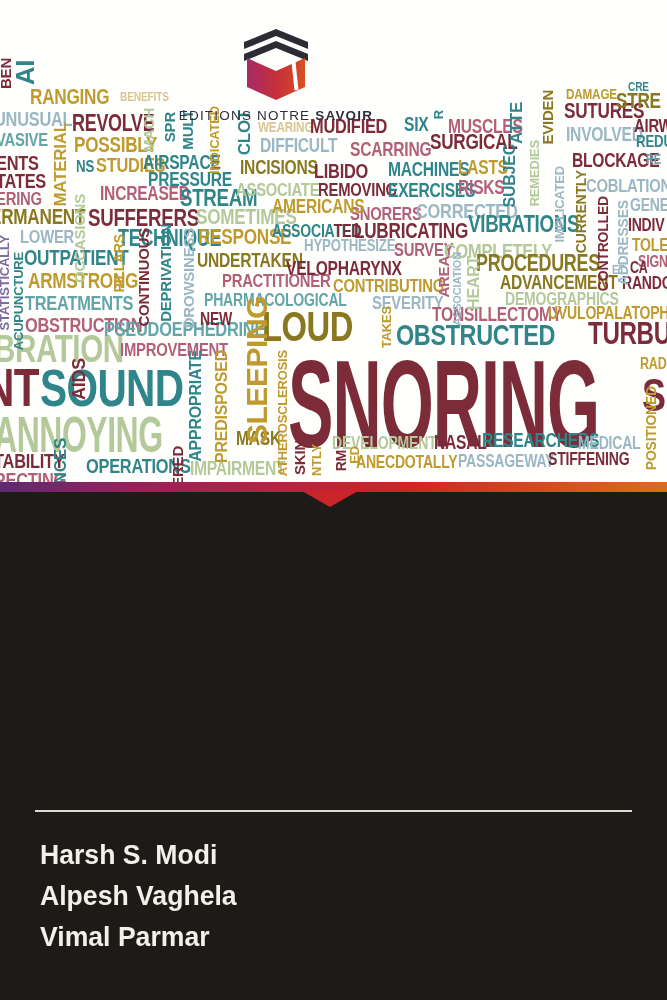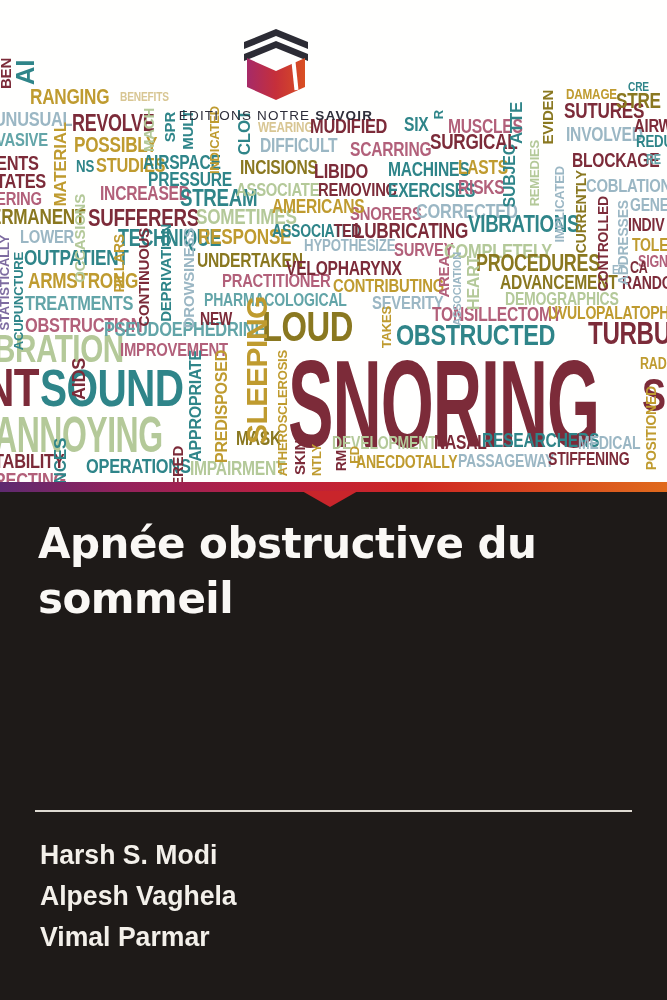--- a/index.html
+++ b/index.html
@@ -203,21 +203,20 @@
       </svg>
       <div class="pubname"><span>EDITIONS NOTRE </span><b>SAVOIR</b></div>
     </div>
 
     <div class="grad-bar"></div>
   </div>
 
   <div class="pointer"></div>
 
   <div class="black-area">
-    <h1 class="title">Apnée obstructive du sommeil</h1>
     <div class="divider"></div>
     <div class="authors">
       <div>Harsh S. Modi</div>
       <div>Alpesh Vaghela</div>
       <div>Vimal Parmar</div>
     </div>
   </div>
 
 </div>
 

